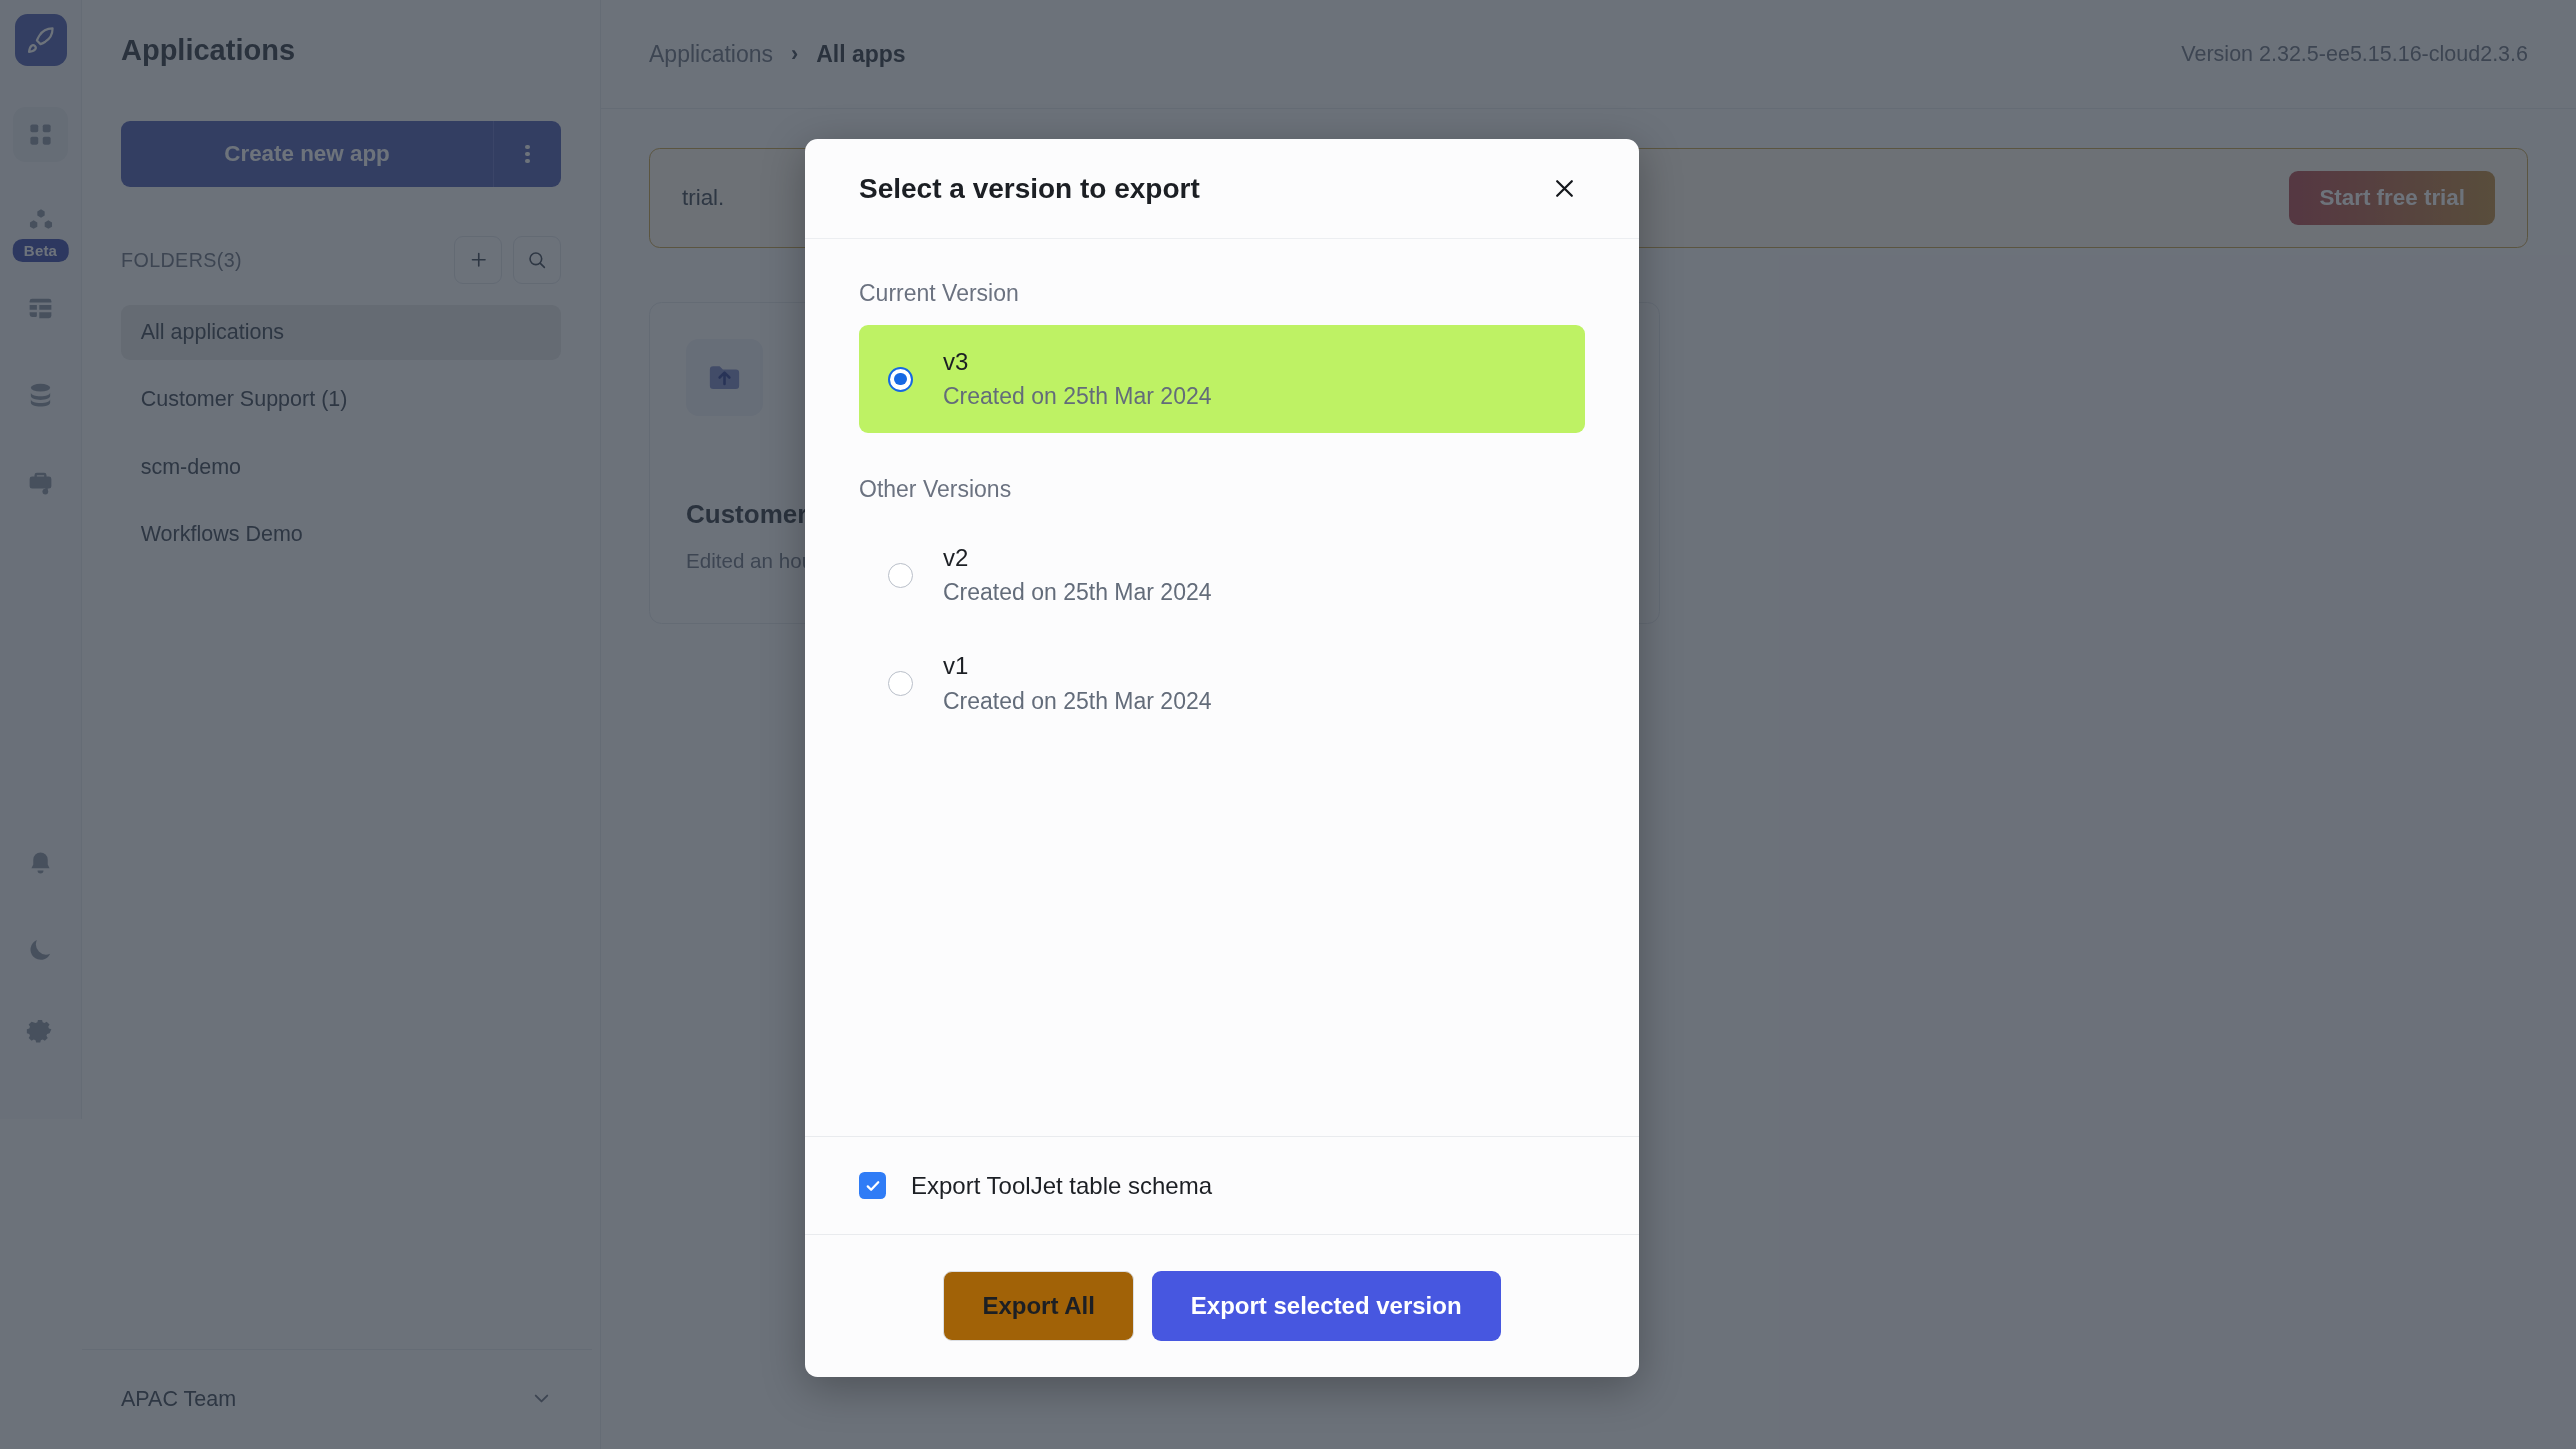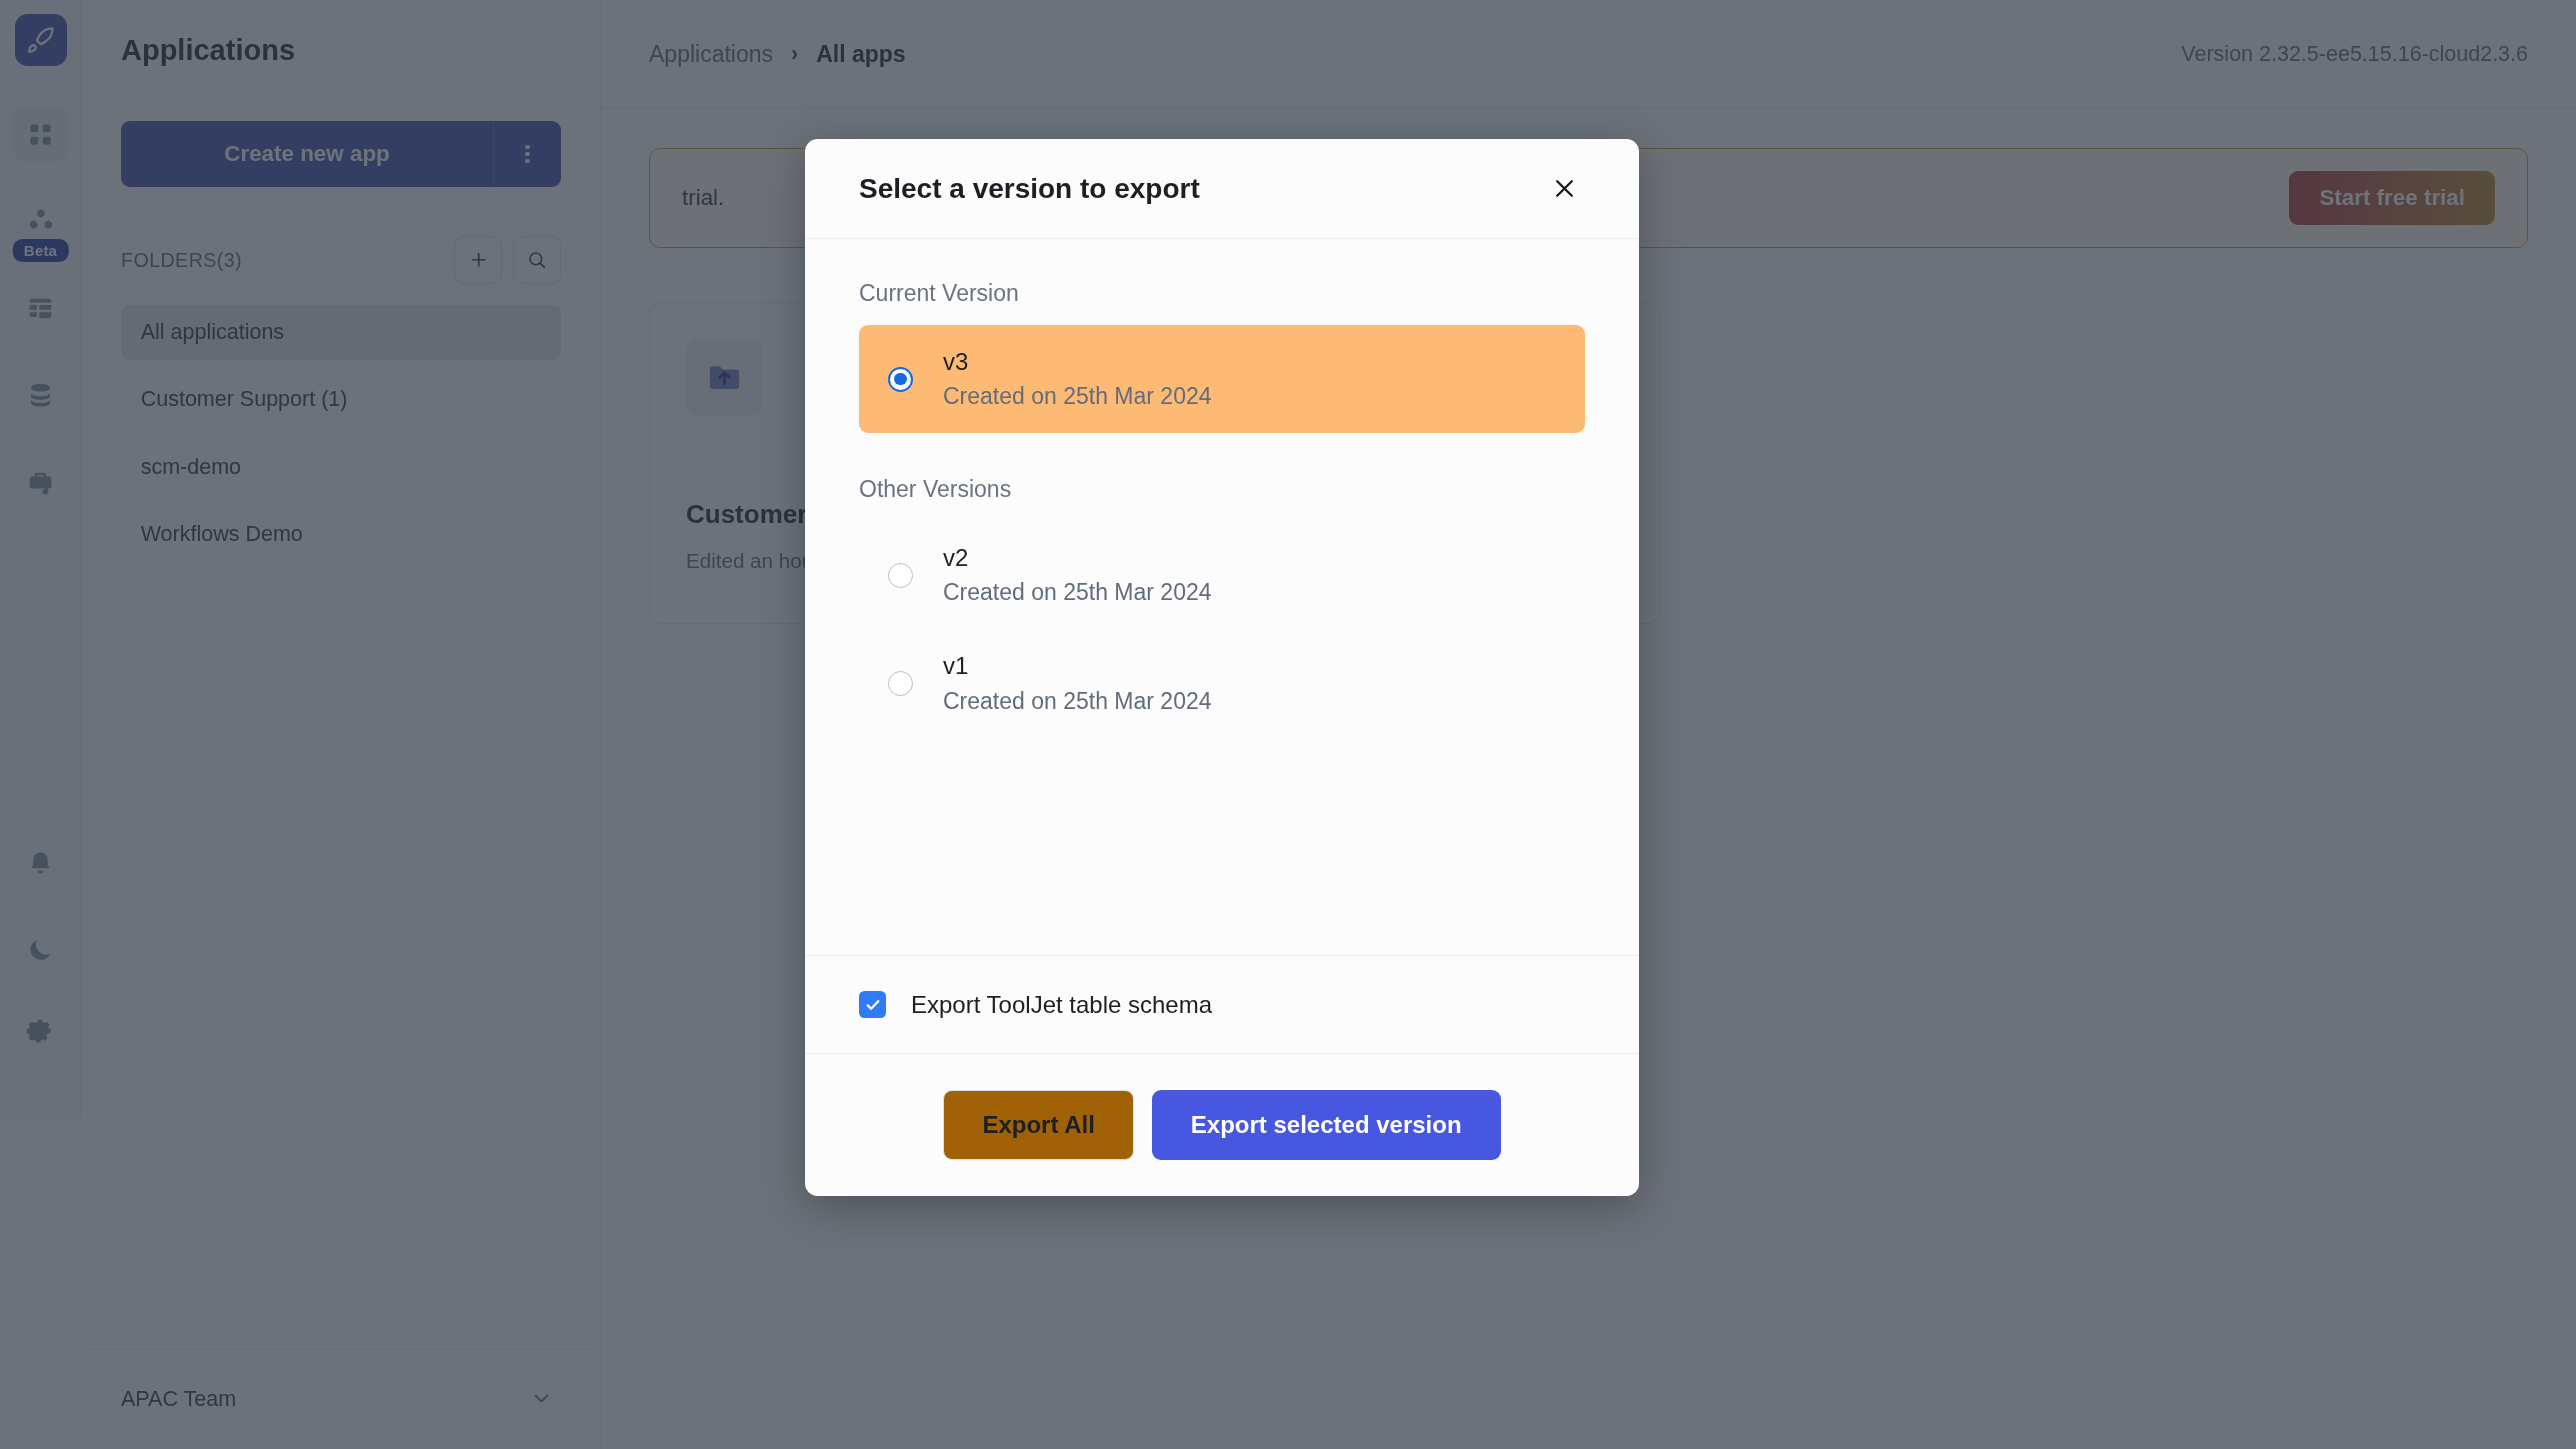--- a/index.html
+++ b/index.html
@@ -99,38 +99,38 @@
   .card-title { position: absolute; left: 36px; bottom: 93px;
     font-size: 26px; font-weight: 600; color: #2f3640; }
   .card-sub { position: absolute; left: 36px; bottom: 50px;
     font-size: 20.6px; color: #6b7280; }
 
   
   #overlay { position: absolute; inset: 0; background: rgba(40,48,61,0.68); }
 
   
   #modal {
-    position: absolute; left: 805px; top: 139px; width: 834px; height: 1057px;
+    position: absolute; left: 805px; top: 139px; width: 834px; height: 1238px;
     background: #fcfcfd; border-radius: 12.5px; overflow: hidden;
     box-shadow: 0 10.7px 43px rgba(0,0,0,.28);
     display: flex; flex-direction: column;
   }
   .modal-head { height: 100px; display: flex; align-items: center;
     padding: 0 54px; border-bottom: 0.9px solid #eceef1; }
   .modal-title { font-size: 28px; font-weight: 700; color: #1c1f24; flex: 1; }
   .close-x { width: 41px; height: 41px; display: flex; align-items: center;
     justify-content: center; color: #15181d; }
 
   .modal-body { flex: 1; padding: 41px 54px 0 54px; overflow: hidden; }
   .group-label { font-size: 23px; color: #6b7280; margin-bottom: 18px; }
   .group-label.second { margin-top: 43px; }
 
   .version-row { display: flex; align-items: center; border-radius: 9px;
     padding: 23px 29px; min-height: 97px; }
-  .version-row.selected { background: #fdba74; }
+  .version-row.selected { background: #bef264; }
   .radio { width: 25px; height: 25px; border-radius: 50%;
     border: 1.8px solid #b9bfc9; flex: 0 0 25px; margin-right: 30px;
     display: flex; align-items: center; justify-content: center; background: #fff; }
   .radio.checked { border-color: #1668e3; border-width: 2.7px; }
   .radio-dot { width: 12.5px; height: 12.5px; border-radius: 50%; background: #1668e3; }
   .version-text { display: flex; flex-direction: column; }
   .version-name { font-size: 24px; color: #1c1f24; margin-bottom: 7.2px; }
   .version-date { font-size: 23px; color: #636c7a; }
 
   .schema-bar { height: 98px; border-top: 0.9px solid #e9ebee;

